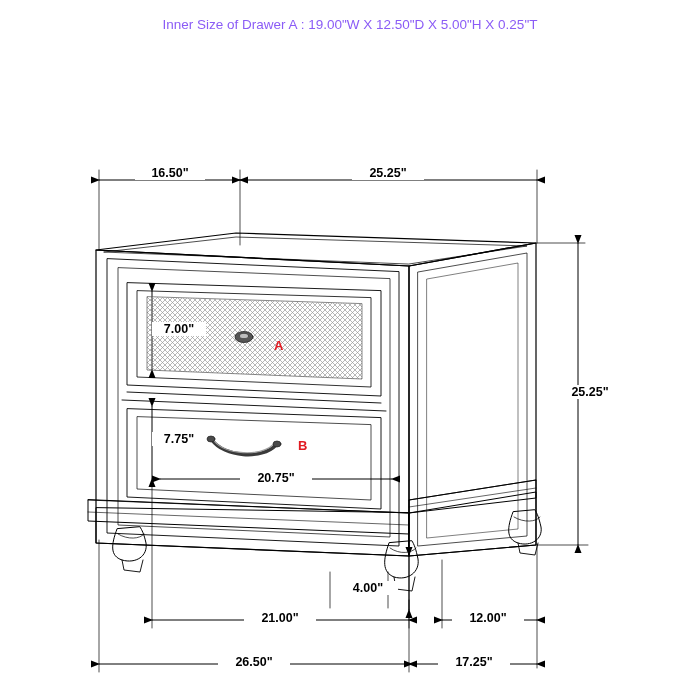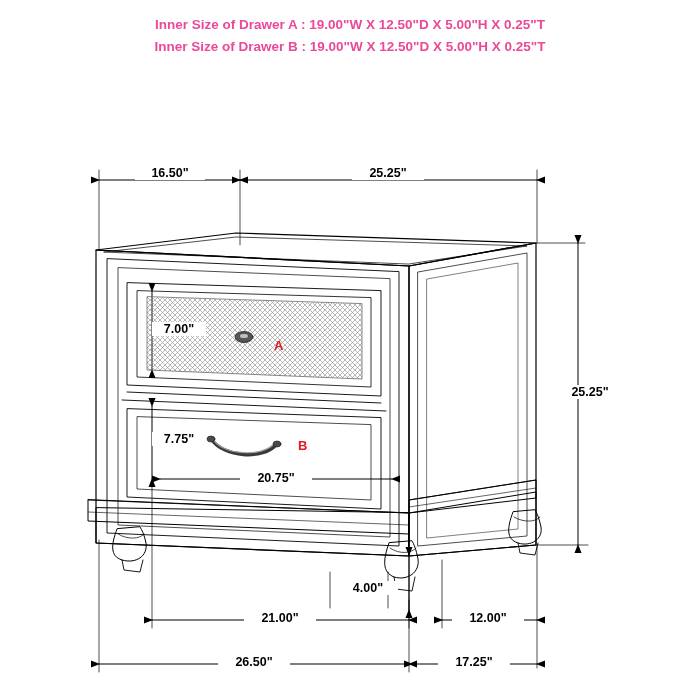--- a/index.html
+++ b/index.html
@@ -7,23 +7,23 @@
     width:700px;height:700px;
     background:#ffffff;
     font-family:"Liberation Sans", sans-serif;
     position:relative;
     overflow:hidden;
   }
   #stage{position:absolute;left:0;top:0;width:700px;height:700px;}
   .hdr{
     position:absolute;left:0;top:0;width:700px;
     text-align:center;
-    font-weight:bold;
+    font-weight:normal;
     font-size:13.5px;
-    color:#ec4899;
+    color:#8b5cf6;
     letter-spacing:0px;
   }
   .hdr div{line-height:22px;}
   .dimlabel{
     position:absolute;
     font-weight:bold;
     font-size:12.5px;
     color:#000;
     background:#fff;
     white-space:nowrap;
@@ -37,21 +37,20 @@
   }
   svg{position:absolute;left:0;top:0;}
 </style>
 </head>
 <body>
 
 <div id="stage">
 
   <div class="hdr" style="top:14px;">
     <div>Inner Size of Drawer A : 19.00"W X 12.50"D X 5.00"H X  0.25"T</div>
-    <div>Inner Size of Drawer B : 19.00"W X 12.50"D X 5.00"H X  0.25"T</div>
   </div>
 
   <svg width="700" height="700">
     <defs>
       <marker id="arrS" markerWidth="9" markerHeight="9" refX="8" refY="4.5" orient="auto">
         <path d="M9,4.5 L0,1 L0,8 Z" fill="#000"></path>
       </marker>
       <marker id="arrE" markerWidth="9" markerHeight="9" refX="1" refY="4.5" orient="auto">
         <path d="M0,4.5 L9,1 L9,8 Z" fill="#000"></path>
       </marker>

